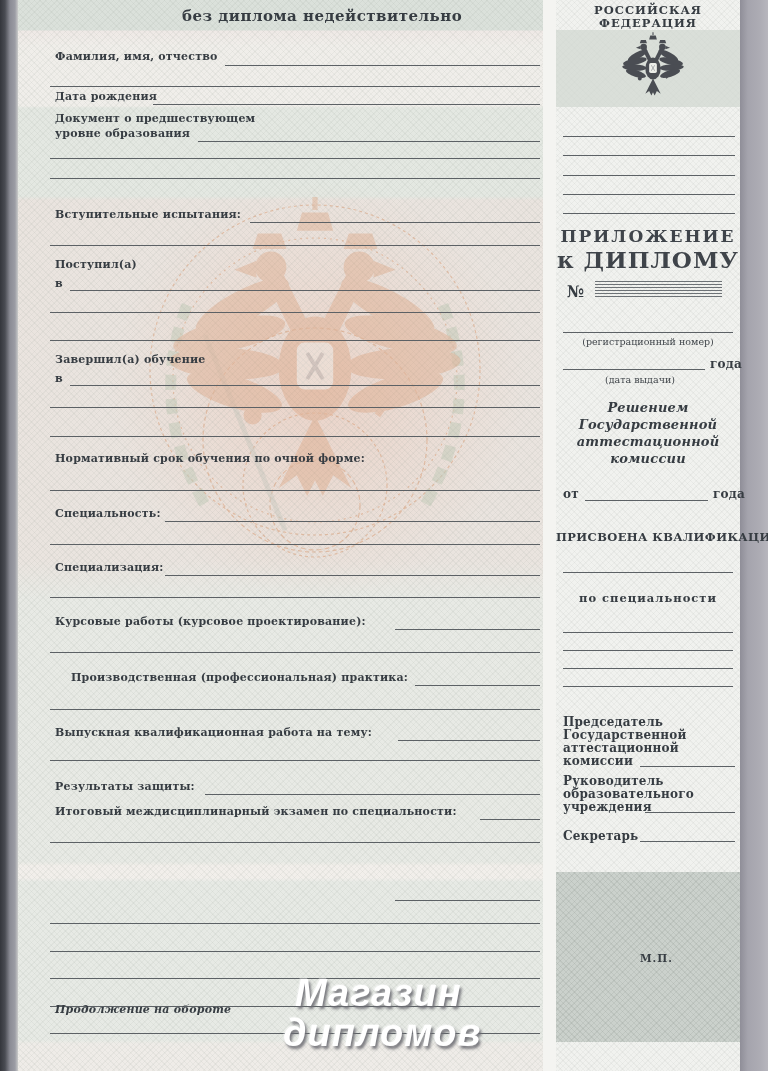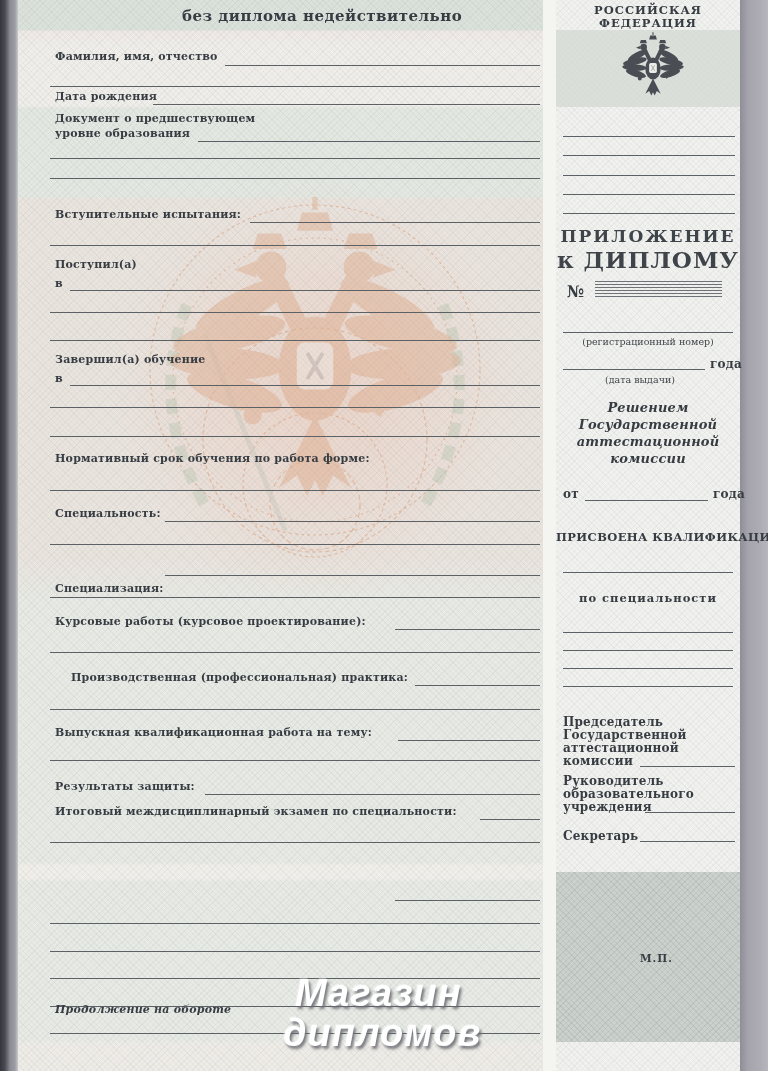--- a/index.html
+++ b/index.html
@@ -156,28 +156,28 @@
   <div class="ln" style="left:70px;top:290px;width:470px"></div>
   <div class="ln" style="left:50px;top:312px;width:490px"></div>
   <div class="ln" style="left:50px;top:340px;width:490px"></div>
 
   <div class="lbl" style="left:55px;top:353px">Завершил(а) обучение</div>
   <div class="lbl" style="left:55px;top:372px">в</div>
   <div class="ln" style="left:70px;top:385px;width:470px"></div>
   <div class="ln" style="left:50px;top:407px;width:490px"></div>
   <div class="ln" style="left:50px;top:436px;width:490px"></div>
 
-  <div class="lbl" style="left:55px;top:452px">Нормативный срок обучения по работа форме:</div>
+  <div class="lbl" style="left:55px;top:452px">Нормативный срок обучения по очной форме:</div>
   <div class="ln" style="left:50px;top:490px;width:490px"></div>
 
   <div class="lbl" style="left:55px;top:507px">Специальность:</div>
   <div class="ln" style="left:165px;top:521px;width:375px"></div>
   <div class="ln" style="left:50px;top:544px;width:490px"></div>
 
-  <div class="lbl" style="left:55px;top:582px">Специализация:</div>
+  <div class="lbl" style="left:55px;top:561px">Специализация:</div>
   <div class="ln" style="left:165px;top:575px;width:375px"></div>
   <div class="ln" style="left:50px;top:597px;width:490px"></div>
 
   <div class="lbl" style="left:55px;top:615px">Курсовые работы (курсовое проектирование):</div>
   <div class="ln" style="left:395px;top:629px;width:145px"></div>
   <div class="ln" style="left:50px;top:652px;width:490px"></div>
 
   <div class="lbl" style="left:71px;top:671px">Производственная (профессиональная) практика:</div>
   <div class="ln" style="left:415px;top:685px;width:125px"></div>
   <div class="ln" style="left:50px;top:709px;width:490px"></div>

